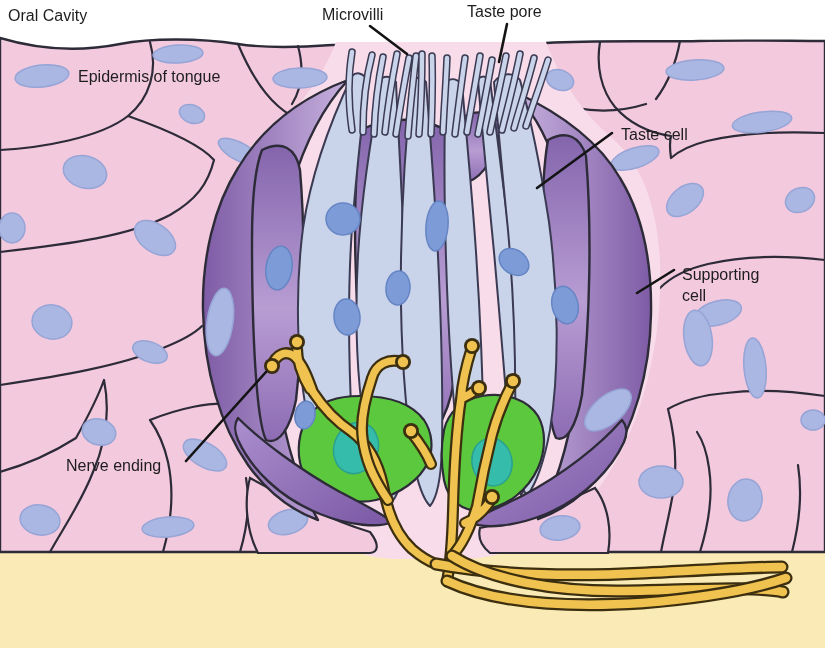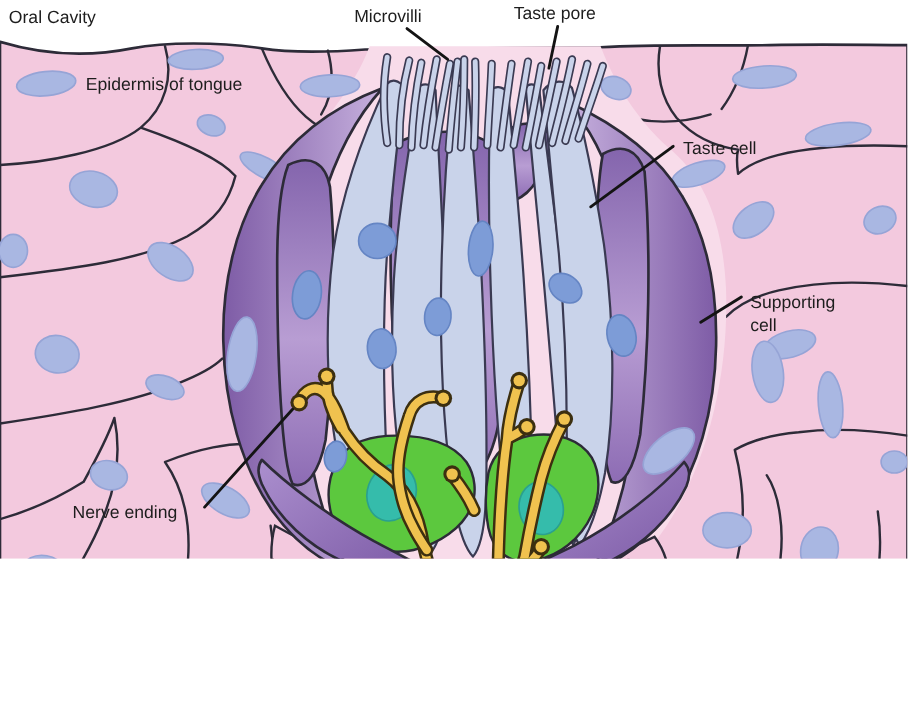--- a/index.html
+++ b/index.html
@@ -1,17 +1,17 @@
 <!DOCTYPE html>
 <html style="--background: #ffffff; --epithelium-pink: #f3c9de; --recess-pink: #f8dcea; --cell-outline: #2d2b38; --nucleus-blue: #a9b7e2; --nucleus-edge: #96a4d6; --supporting-purple-dark: #7e5ca6; --supporting-purple-light: #c7b1de; --taste-cell-blue: #c9d3ea; --taste-cell-outline: #3a3a52; --taste-nucleus-blue: #7d9cd7; --taste-nucleus-edge: #6585c4; --basal-green: #5cc83e; --basal-nucleus-teal: #35bcab; --basal-nucleus-edge: #2aa08f; --nerve-yellow: #f0c24f; --nerve-outline: #3c2f10; --connective-cream: #faeab5; --label-color: #1d1d1d; --pointer-color: #141414;"><head>
 <meta charset="utf-8">
 <style>
   html,body { margin:0; padding:0; background:#fff; }
   .stage {
-    position:relative; width:825px; height:508px;
+    position:relative; width:825px; height:655px;
     background: var(--background, #ffffff);
     font-family:"Liberation Sans", sans-serif;
     overflow:hidden;
   }
   svg { display:block; }
   .lbl  { font:16px "Liberation Sans", sans-serif; fill:var(--label-color,#1d1d1d); }
   .ptr  { stroke:var(--pointer-color,#141414); stroke-width:2.6; stroke-linecap:round; fill:none; }
   .base { fill:var(--epithelium-pink,#f3c9de); stroke:var(--cell-outline,#2d2b38); stroke-width:2.4; }
   .bord { fill:none; stroke:var(--cell-outline,#2d2b38); stroke-width:2.2; stroke-linecap:round; stroke-linejoin:round; }
   .nuc  { fill:var(--nucleus-blue,#a9b7e2); stroke:var(--nucleus-edge,#96a4d6); stroke-width:1.5; }

